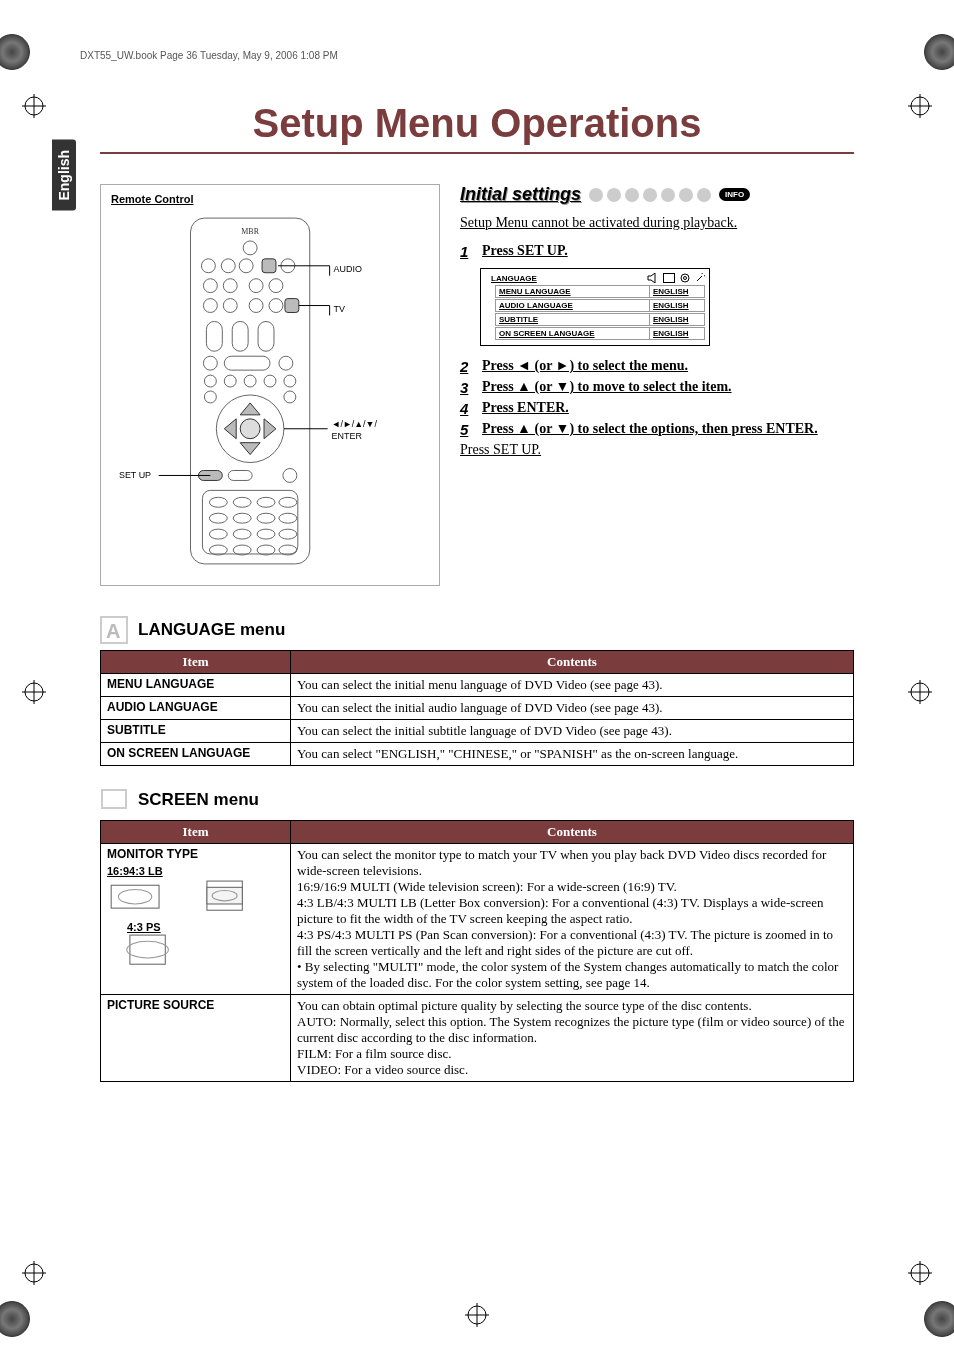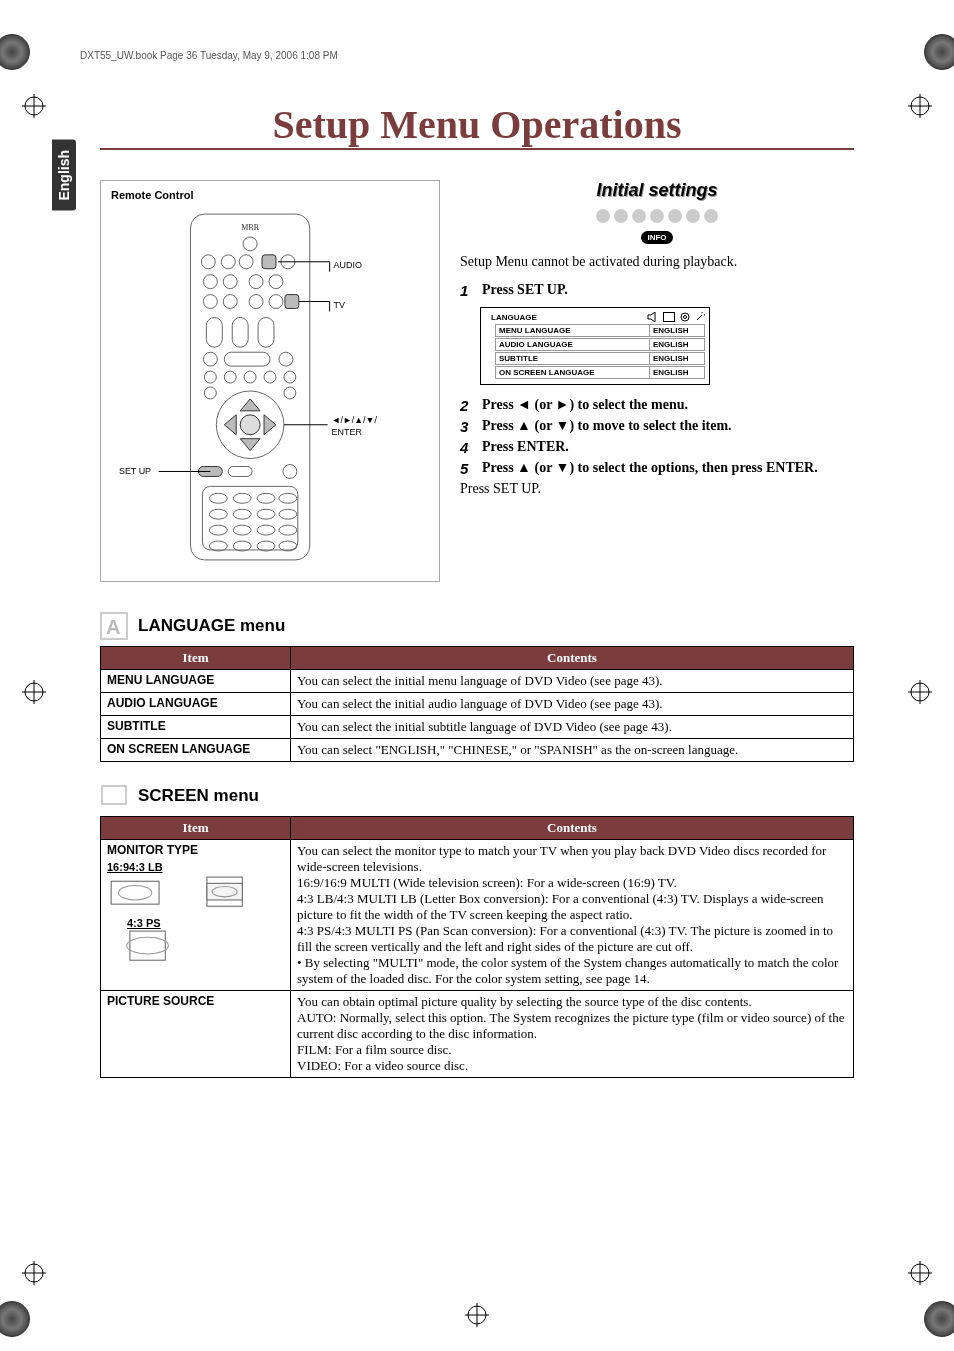--- a/index.html
+++ b/index.html
@@ -31,32 +31,34 @@
       color: #fff;
       writing-mode: vertical-rl;
       transform: rotate(180deg);
       padding: 10px 4px;
       font-family: Arial, sans-serif;
       font-weight: bold;
       font-size: 14px;
       border-radius: 3px 0 0 3px;
     }
     .main-title {
-      font-family: Liberation Serif, serif;
+      font-family: Liberation Sans, sans-serif;
       color: #7a3c3c;
       font-size: 40px;
       font-weight: bold;
       text-align: center;
       border-bottom: 2px solid #7a3c3c;
+      padding-bottom: 6px;
       margin: 0 20px 30px 20px;
     }
     .two-col {
       display: flex;
       gap: 20px;
       margin: 0 20px 30px 20px;
+      text-decoration: underline;
     }
     .remote-panel {
       border: 1px solid #aaa;
       flex: 0 0 340px;
       padding: 8px 10px 10px 10px;
     }
     .remote-title {
       font-family: Arial, sans-serif;
       font-size: 11px;
       font-weight: bold;
@@ -67,21 +69,20 @@
       height: 360px;
     }
     .right-col {
       flex: 1;
     }
     .section-header {
       display: flex;
       align-items: center;
       gap: 8px;
       margin-bottom: 10px;
-      flex-direction: column;
     }
     .section-title {
       font-family: Arial, sans-serif;
       font-size: 18px;
       font-weight: bold;
       font-style: italic;
       color: #000;
       text-shadow: 1px 1px 0 #999;
     }
     .dots {

